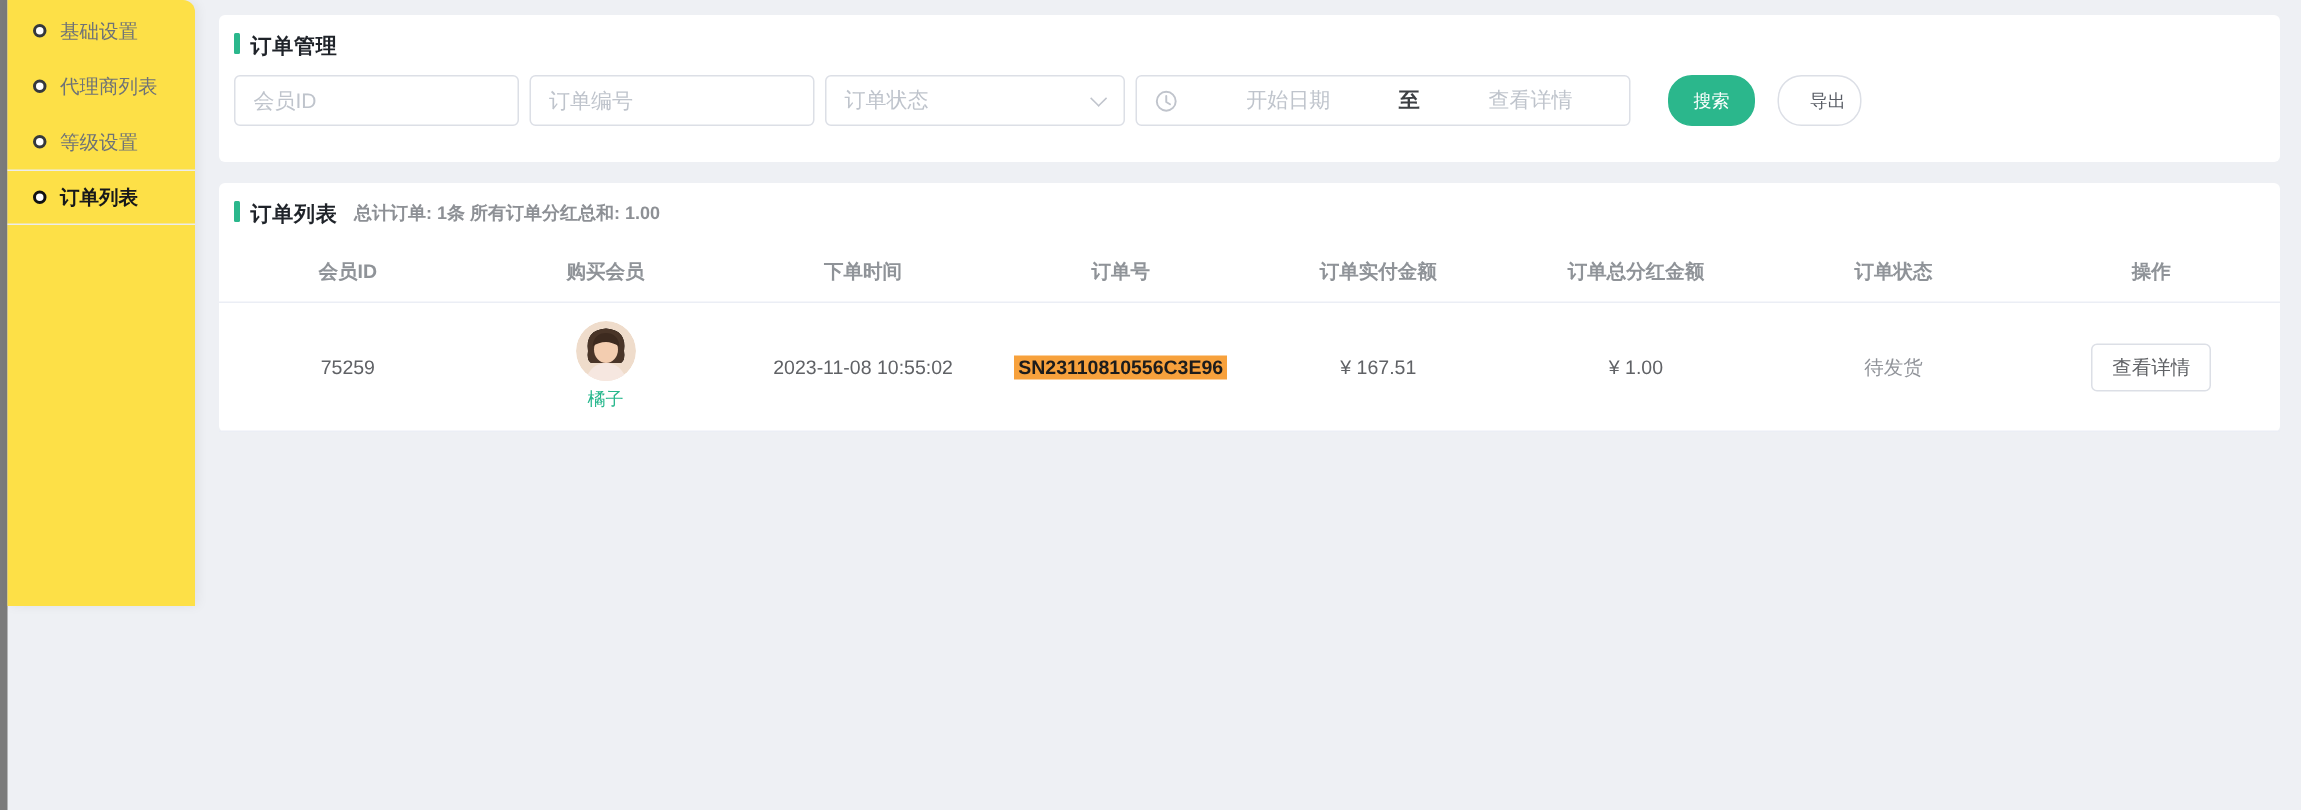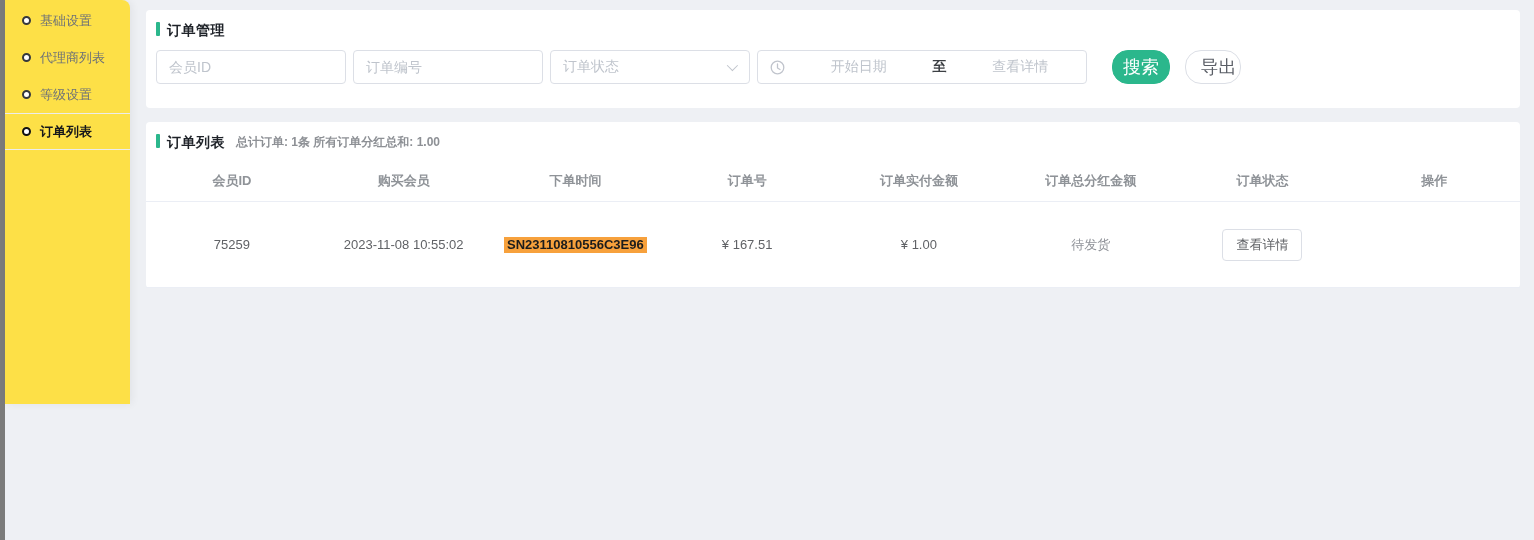--- a/index.html
+++ b/index.html
@@ -71,21 +71,21 @@
   }
   .date-range {
     width: 330px; height: 34px; border: 1px solid #dcdfe6; border-radius: 4px;
     display: flex; align-items: center; padding: 0 12px; gap: 20px; background: #fff; cursor: pointer;
   }
   .date-range .ph { color: #bfc4cc; font-size: 14px; flex: 1; text-align: center; }
   .date-range .sep { color: #3c3f43; font-size: 14px; font-weight: bold; }
   .clock-svg { flex: 0 0 auto; display: block; }
 
   .btn {
-    height: 34px; border-radius: 16px; font-size: 18px; cursor: pointer;
+    height: 34px; border-radius: 16px; font-size: 12px; cursor: pointer;
     font-family: Liberation Serif, serif;
     display: inline-flex; align-items: center; justify-content: center;
   }
   .btn-primary {
     background: #2bb78c; color: #ffffff; border: 1px solid #2bb78c;
     width: 58px; margin-left: 18px;
   }
   .btn-default { background: #fff; color: #5a5e66; border: 1px solid #dcdfe6; width: 56px; margin-left: 8px; padding-left: 11px; }
 
   
@@ -182,20 +182,35 @@
           <div class="th">下单时间</div>
           <div class="th">订单号</div>
           <div class="th">订单实付金额</div>
           <div class="th">订单总分红金额</div>
           <div class="th">订单状态</div>
           <div class="th">操作</div>
         </div>
 
         <div class="t-row">
           <div class="td">75259</div>
+          <div class="td">
+            <div class="buyer-cell">
+              <span class="avatar">
+                <svg width="40" height="40" viewBox="0 0 40 40">
+                  <circle cx="20" cy="20" r="20" fill="#efdccb"></circle>
+                  <path d="M8 20 Q6 6 20 5 Q34 6 32 20 Q33 26 30 28 L10 28 Q7 26 8 20 Z" fill="#47settle"></path>
+                  <path d="M8 20 Q6 6 20 5 Q34 6 32 20 Q33 26 30 28 L10 28 Q7 26 8 20 Z" fill="#4a3528"></path>
+                  <ellipse cx="20" cy="19" rx="8" ry="9" fill="#f3cdb0"></ellipse>
+                  <path d="M11 17 Q12 8 20 8 Q28 8 29 17 Q24 14 20 14 Q15 14 11 17 Z" fill="#3d2a1f"></path>
+                  <path d="M6 40 Q10 28 20 28 Q30 28 34 40 Z" fill="#f6e7e0"></path>
+                </svg>
+              </span>
+              <span class="buyer-name">橘子</span>
+            </div>
+          </div>
           <div class="td">2023-11-08 10:55:02</div>
           <div class="td">
             <span class="order-no">SN23110810556C3E96</span>
           </div>
           <div class="td">¥ 167.51</div>
           <div class="td">¥ 1.00</div>
           <div class="td" style="color:#909399;text-align:center;">待发货</div>
           <div class="td">
             <button class="btn-detail">查看详情</button>
           </div>

